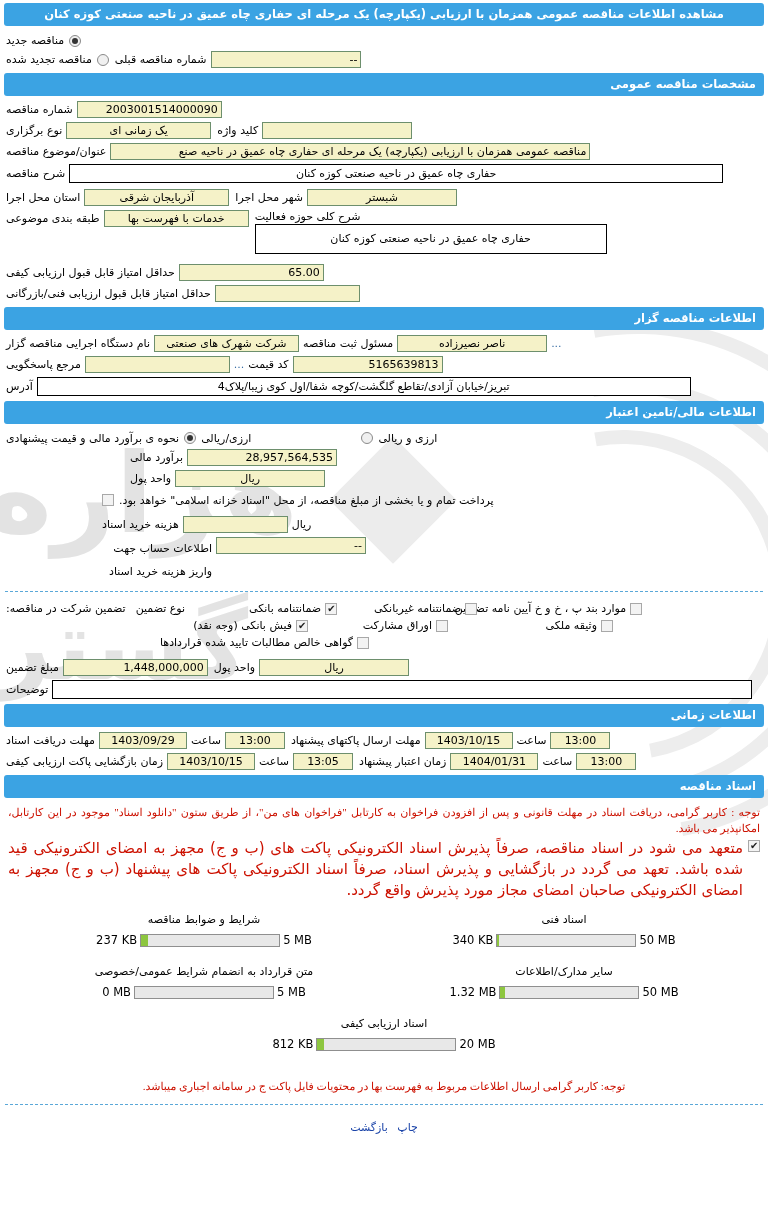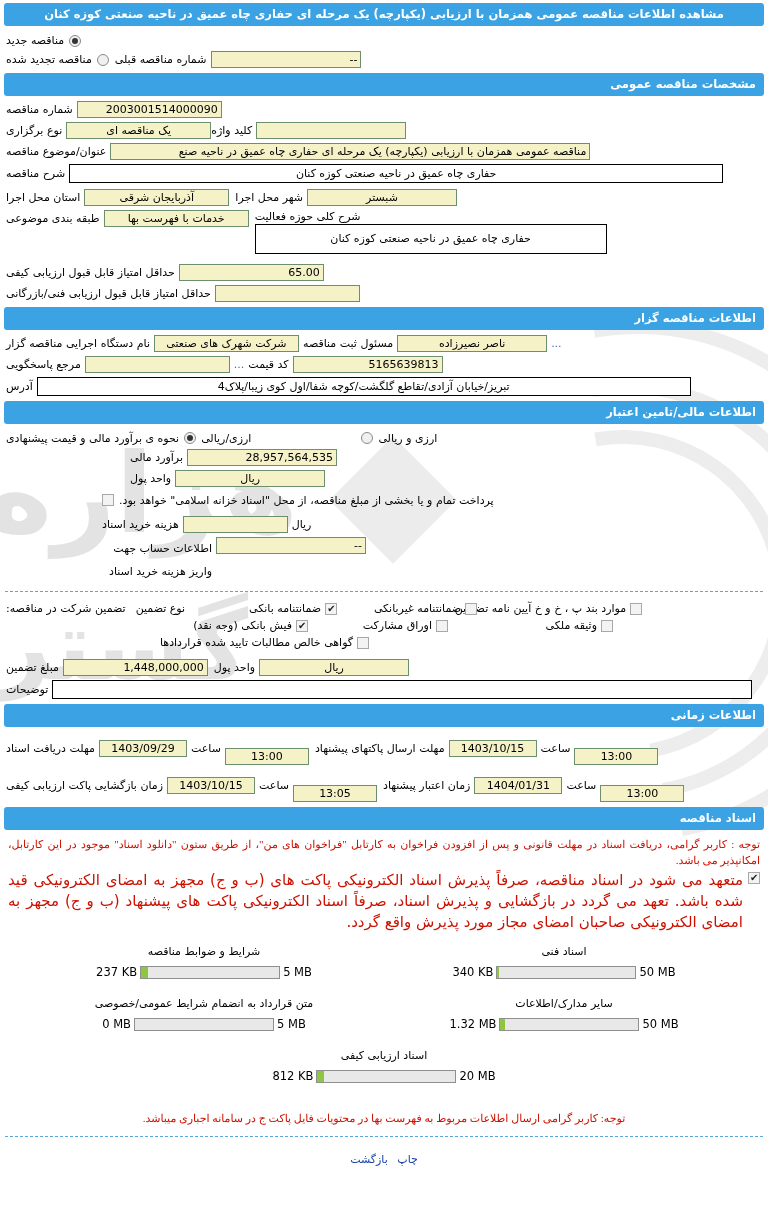--- a/index.html
+++ b/index.html
@@ -96,21 +96,21 @@
     direction: rtl;
     overflow: hidden;
     white-space: nowrap;
     font-family: "DejaVu Sans", sans-serif;
   }
   .fld.num { direction: ltr; text-align: right; }
   .fld.w150 { width: 150px; }
   .fld.w145 { width: 145px; }
   .fld.w105 { width: 105px; }
   .fld.w70  { width: 88px; }
-  .fld.w60  { width: 84px; margin-top: 16px; }
+  .fld.w60  { width: 60px; }
   .fld.w480 { width: 480px; }
   .box-white {
     background: #ffffff;
     border: 1px solid #000;
     height: 19px;
     line-height: 17px;
     font-size: 11px;
     padding: 0 4px;
     text-align: center;
     white-space: nowrap;
@@ -291,26 +291,26 @@
 
   <div class="row" style="justify-content:flex-start;">
     <div class="col" style="margin-right:auto;"></div>
     <div class="col" style="gap:4px;">
       <div class="fld num w145">2003001514000090</div>
       <span class="lbl">شماره مناقصه</span>
     </div>
   </div>
 
   <div class="row" style="justify-content:flex-start;">
-    <div class="col" style="margin-right:auto;gap:4px;text-align:right;">
+    <div class="col" style="margin-right:auto;margin-left:6px;gap:4px;text-align:right;">
       <div class="fld w150"></div>
       <span class="lbl">کلید واژه</span>
     </div>
     <div class="col" style="gap:4px;">
-      <div class="fld w145" style="text-align:center;">یک مناقصه ای</div>
+      <div class="fld w145" style="text-align:center;">یک زمانی ای</div>
       <span class="lbl">نوع برگزاری</span>
     </div>
   </div>
 
   <div class="row" style="justify-content:flex-start;">
     <div class="col" style="gap:4px;width:100%;">
       <div class="fld w480" style="margin-right:auto;">مناقصه عمومی همزمان با ارزیابی (یکپارچه) یک مرحله ای حفاری چاه عمیق در ناحیه صنع</div>
       <span class="lbl">عنوان/موضوع مناقصه</span>
     </div>
   </div>

